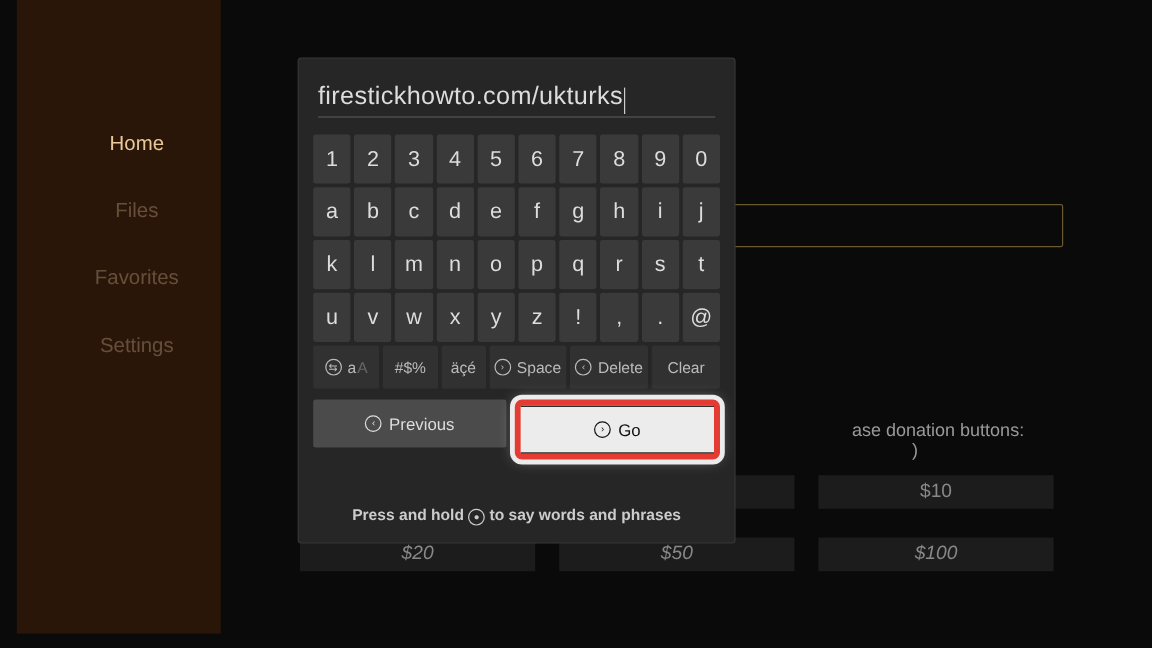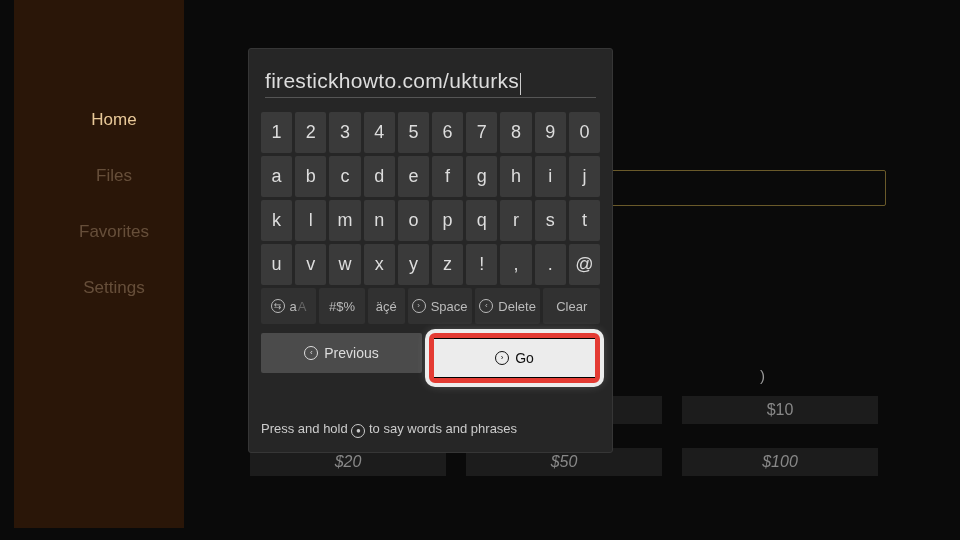--- a/index.html
+++ b/index.html
@@ -111,22 +111,23 @@
   }
   .nav-go {
     height: 40px; width: 100%;
     background: #ececec; color: #111;
     display: flex; align-items: center; justify-content: center;
     gap: 6px; font-size: 14px;
     border-top: 1px solid #000; border-bottom: 1px solid #000;
   }
 
   .hint {
-    color: #ccc; font-size: 13px;
+    text-align: center; color: #ccc; font-size: 13px;
     margin-top: 38px;
+    font-weight: bold;
   }
 
   .ico {
     display: inline-flex; align-items: center; justify-content: center;
     width: 14px; height: 14px; border: 1.2px solid currentColor; border-radius: 50%;
     font-size: 8px; line-height: 1;
   }
   .ico-shift { font-size: 9px; }
   .shift-dim { color: #666; margin-left: 1px; }
 </style>
@@ -136,21 +137,21 @@
 <div class="sidebar">
   <div class="sidebar-item active">Home</div>
   <div class="sidebar-item">Files</div>
   <div class="sidebar-item">Favorites</div>
   <div class="sidebar-item">Settings</div>
 </div>
 
 <div class="bg-content">
   <div class="bg-box" style="top:0;"></div>
   <div class="bg-text">
-    <br>
+    <span>ase donation buttons:</span><br>
     <span style="padding-left:50px">)</span>
   </div>
   <div class="donation-row" style="top:226px;">
     <div class="donation-btn">$1</div>
     <div class="donation-btn">$5</div>
     <div class="donation-btn">$10</div>
   </div>
   <div class="donation-row" style="top:278px;font-style:italic;">
     <div class="donation-btn">$20</div>
     <div class="donation-btn">$50</div>

